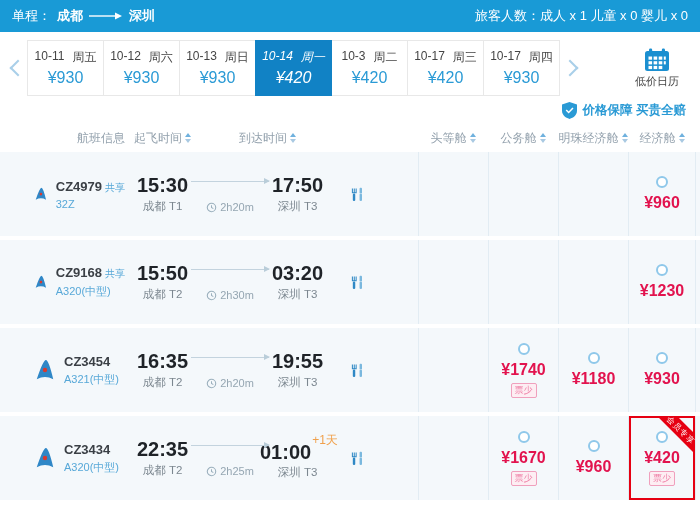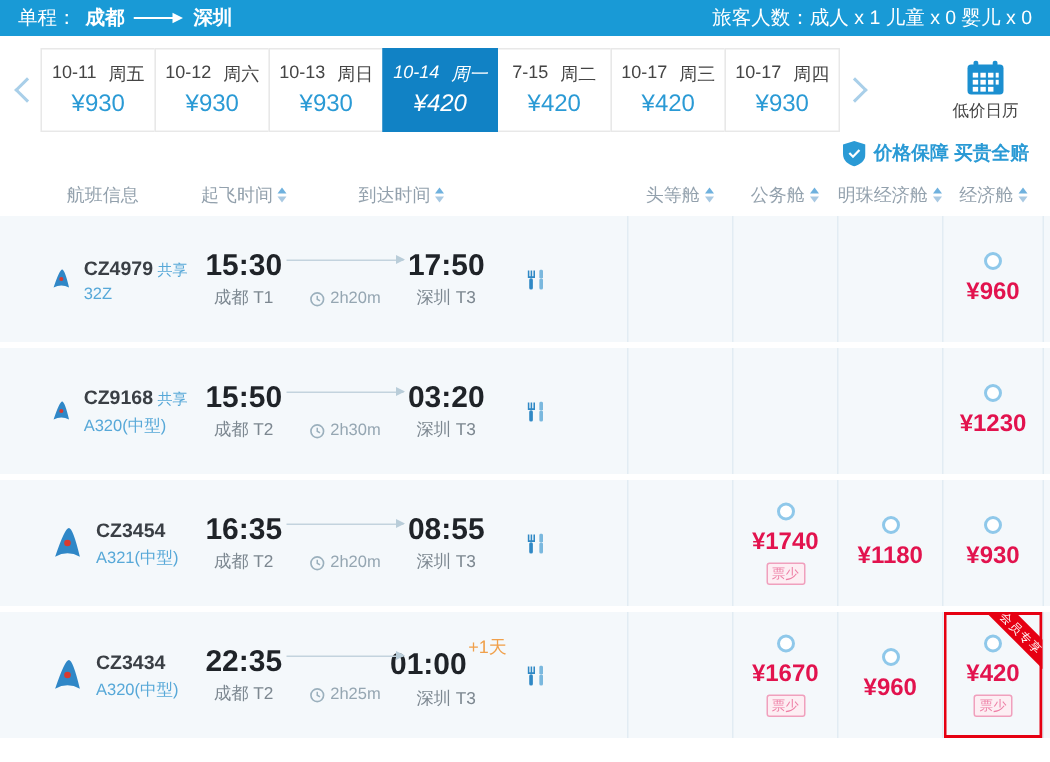--- a/index.html
+++ b/index.html
@@ -1,20 +1,20 @@
 <!DOCTYPE html>
 <html><head>
 <meta charset="utf-8">
 <style>
   * { box-sizing: border-box; margin: 0; padding: 0; }
   html,body { width:700px; height:508px; overflow:hidden; background:#fff;
     font-family:"Liberation Sans","DejaVu Sans",sans-serif; }
 
   
-  .topbar { height:24px; background:#199ad6; color:#fff; display:flex;
+  .topbar { height:32px; background:#199ad6; color:#fff; display:flex;
     align-items:center; justify-content:space-between; padding:4px 12px; font-size:13px; }
   .topbar .route { display:flex; align-items:center; gap:6px; font-weight:600; }
   .topbar .trip-label { font-weight:400; }
   .route-arrow { display:inline-block; }
 
   
   .date-strip { margin-top:8px; height:56px; display:flex; align-items:stretch; padding:0 4px; }
   .chev-btn { width:24px; display:flex; align-items:center; justify-content:center; cursor:pointer; }
   .chev { width:12px; height:12px; border-left:2px solid #a9cfe9; border-bottom:2px solid #a9cfe9; }
   .chev.left  { transform:rotate(45deg); margin-left:4px; }
@@ -30,21 +30,21 @@
   .cal-label { font-size:11px; color:#444; }
 
   
   .guarantee { height:28px; display:flex; align-items:center; justify-content:flex-end;
     gap:6px; padding-right:14px; }
   .guarantee .g-text { color:#2a9ad5; font-size:12.5px; font-weight:600; }
 
   
   .thead { height:28px; display:flex; align-items:center; font-size:12px; color:#93a1ad; }
   .th { display:flex; align-items:center; justify-content:center; }
-  .th-info { width:125px; justify-content:center; padding-left:12px; }
+  .th-info { width:125px; justify-content:flex-end; padding-left:12px; }
   .th-dep  { width:75px; }
   .th-arr  { width:135px; }
   .th-spacer { flex:1; }
   .th-p { width:70px; }
   .th-p.last { width:68px; margin-right:4px; }
   .sort { display:inline-flex; flex-direction:column; gap:2px; margin-left:3px; }
   .sort .up   { width:0; height:0; border-left:3.5px solid transparent; border-right:3.5px solid transparent; border-bottom:4px solid #6fb1de; }
   .sort .down { width:0; height:0; border-left:3.5px solid transparent; border-right:3.5px solid transparent; border-top:4px solid #a9c9e2; }
 
   
@@ -126,21 +126,21 @@
   </div>
   <div class="dcell sel">
     <div class="dtop">
         <span>10-14</span>
         <span>周一</span>
       </div>
     <div class="dprice">¥420</div>
   </div>
   <div class="dcell">
     <div class="dtop">
-        <span>7-15</span>
+        <span>10-3</span>
         <span>周二</span>
       </div>
     <div class="dprice">¥420</div>
   </div>
   <div class="dcell">
     <div class="dtop">
         <span>10-17</span>
         <span>周三</span>
       </div>
     <div class="dprice">¥420</div>
@@ -362,21 +362,21 @@
     <div class="fline"></div>
     <div class="duration">
         <svg width="11" height="11" viewBox="0 0 12 12">
           <circle cx="6" cy="6" r="4.6" fill="none" stroke="#9bb0bd" stroke-width="1.2"></circle>
           <path d="M6 3.5V6l2 1.2" stroke="#9bb0bd" stroke-width="1.1" fill="none"></path>
         </svg>
         <span>2h20m</span>
       </div>
   </div>
   <div class="col-arr">
-    <div class="time">08:55</div>
+    <div class="time">19:55</div>
     <div class="place">深圳 T3</div>
   </div>
   <div class="col-meal">
     <svg width="15" height="15" viewBox="0 0 16 16">
         <g fill="#2f88c5">
           <rect x="3" y="7" width="2.6" height="8" rx="1.2"></rect>
           <path d="M2 1.5h1.1v4h0.9v-4h1.1v4h0.9v-4h1.1v5.2H2z"></path>
         </g>
         <g fill="#7ab8de">
           <rect x="10.2" y="7" width="2.6" height="8" rx="1.2"></rect>

